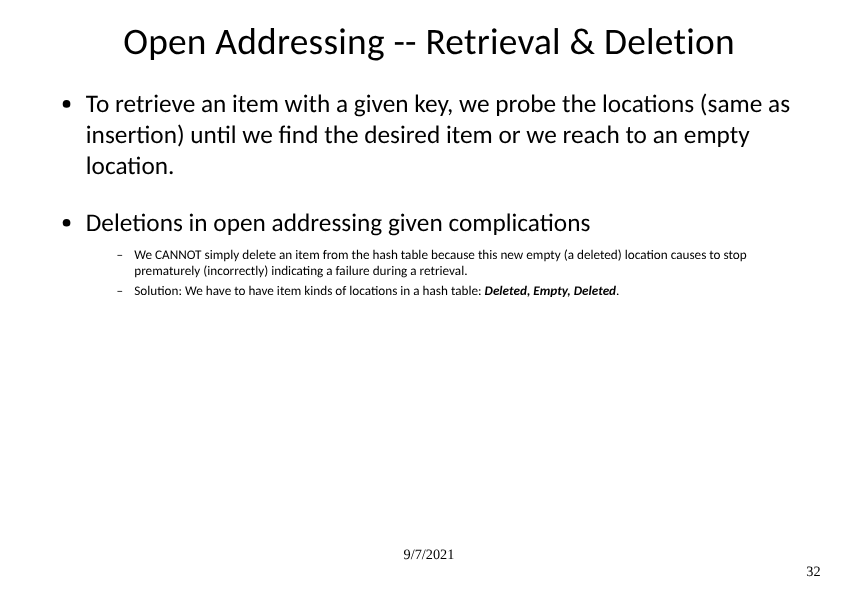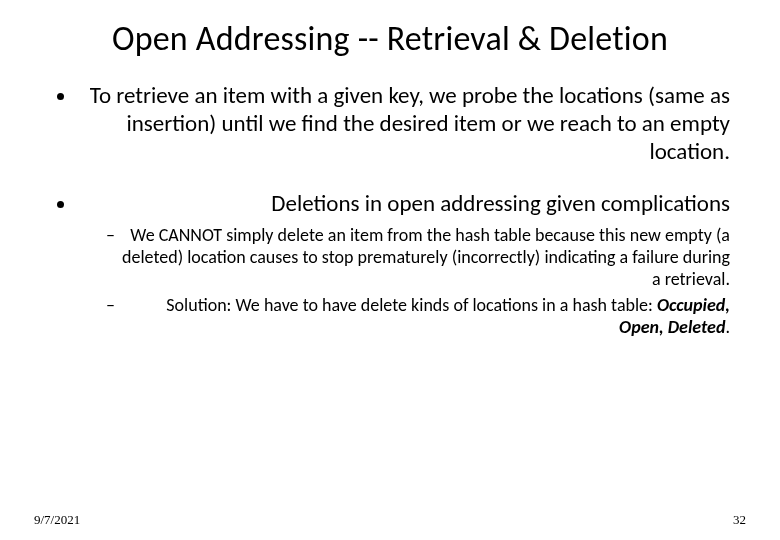--- a/index.html
+++ b/index.html
@@ -1,43 +1,43 @@
 <!DOCTYPE html>
 <html><head>
 <meta charset="utf-8">
 <style>
   * { margin: 0; padding: 0; box-sizing: border-box; }
   html, body { width: 780px; height: 540px; background: #fff; font-family: Calibri, Arial, sans-serif; color: #000; }
   .slide { width: 780px; height: 540px; position: relative; padding: 18px 40px 0 40px; }
   .title { font-size: 34px; font-weight: 400; text-align: center; margin-bottom: 22px; letter-spacing: 0.2px; }
-  .content { padding: 0 10px; text-align: right; }
+  .content { padding: 0 10px; }
   .l1 { list-style: disc; padding-left: 28px; }
   .l1 > li { font-size: 23px; line-height: 1.22; margin-bottom: 24px; }
   .l2 { list-style: none; padding-left: 28px; margin-top: 8px; }
-  .l2 > li { font-size: 18px; line-height: 1.22; margin-bottom: 4px; position: relative; padding-left: 16px; }
+  .l2 > li { font-size: 12px; line-height: 1.22; margin-bottom: 4px; position: relative; padding-left: 16px; }
   .l2 > li::before { content: "–"; position: absolute; left: 0; }
   .bi { font-weight: bold; font-style: italic; }
-  .footer { position: absolute; left: 0; right: 0; bottom: 12px; display: flex; align-items: center; justify-content: center; padding: 0 34px; font-family: "Times New Roman", Times, serif; font-size: 13px; }
+  .footer { position: absolute; left: 0; right: 0; bottom: 12px; display: flex; align-items: center; justify-content: center; padding: 0 34px; font-family: "Times New Roman", Times, serif; font-size: 13px; flex-direction: column; }
   .footer .center { position: absolute; left: 50%; transform: translateX(-50%); text-align: center; line-height: 1.1; width: 260px; }
   .footer .right { margin-left: auto; }
 </style>
 </head>
 <body>
 
 <div class="slide">
   <h1 class="title">Open Addressing -- Retrieval &amp; Deletion</h1>
 
   <div class="content">
     <ul class="l1">
       <li>To retrieve an item with a given key, we probe the locations (same as insertion) until we find the desired item or we reach to an empty location.</li>
       <li>
         <span>Deletions in open addressing given complications</span>
         <ul class="l2">
           <li>We CANNOT simply delete an item from the hash table because this new empty (a deleted) location causes to stop prematurely (incorrectly) indicating a failure during a retrieval.</li>
-          <li><span>Solution: We have to have delete kinds of locations in a hash table: </span><span class="bi">Occupied, Open, Deleted</span><span>.</span></li>
+          <li><span>Solution: We have to have item kinds of locations in a hash table: </span><span class="bi">Deleted, Empty, Deleted</span><span>.</span></li>
         </ul>
       </li>
     </ul>
   </div>
 
   <div class="footer">
     <div class="left">9/7/2021</div>
     <div class="right">32</div>
   </div>
 </div>

